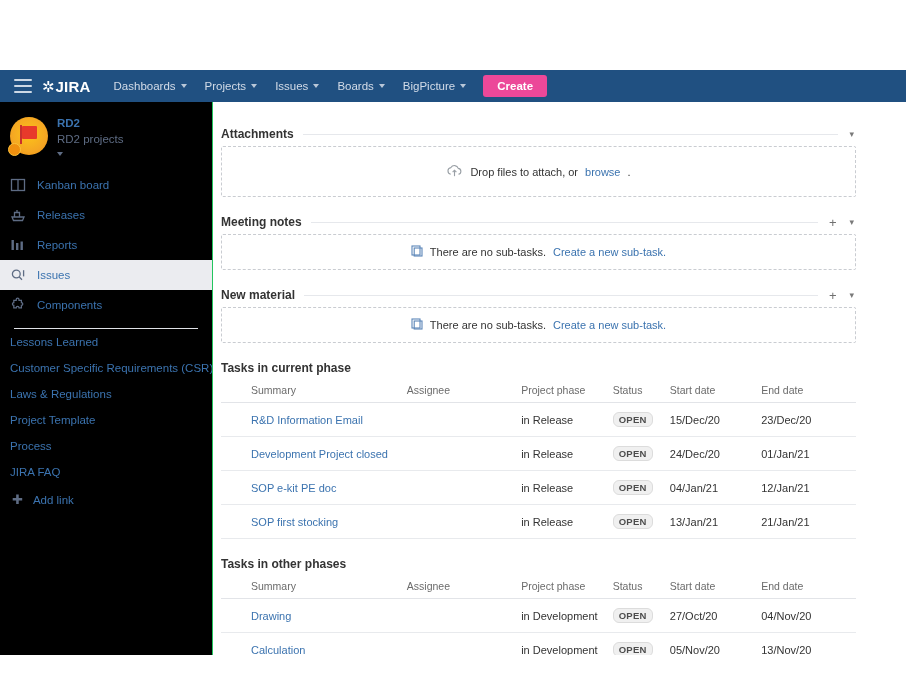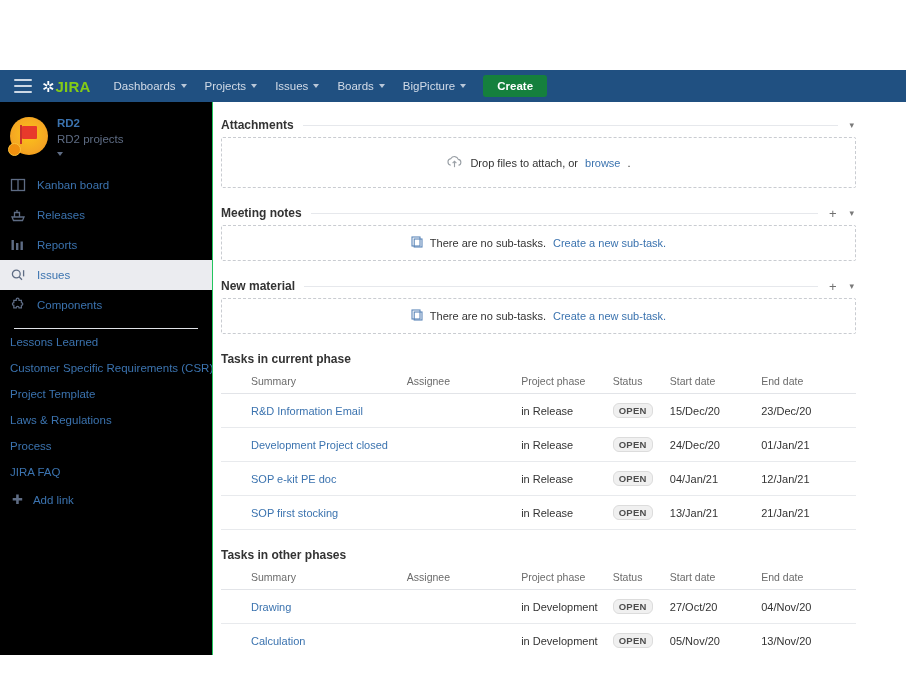--- a/index.html
+++ b/index.html
@@ -20,31 +20,31 @@
   .navbar {
     height: 32px; background: #205081;
     display: flex; align-items: center;
     padding: 0 8px;
   }
   .hamburger { width: 18px; height: 14px; margin: 0 10px 0 6px;
     display: flex; flex-direction: column; justify-content: space-between; cursor: pointer; }
   .hamburger i { display: block; height: 2px; background: #cdd8e5; border-radius: 1px; }
   .brand { display: flex; align-items: center; margin-right: 14px; cursor: pointer; }
   .brand-mark { font-size: 15px; color: #ffffff; line-height: 1; margin-right: 1px; }
-  .brand-text { font-size: 15px; font-weight: bold; color: #84cc16; letter-spacing: .2px; }
+  .brand-text { font-size: 15px; font-weight: bold; color: #ffffff; letter-spacing: .2px; }
   .nav-item {
     font-size: 11.5px; color: #d3dce8; padding: 6px 9px;
     display: flex; align-items: center; gap: 5px; cursor: pointer; white-space: nowrap;
   }
   .caret-down {
     width: 0; height: 0; border-left: 3.5px solid transparent;
     border-right: 3.5px solid transparent; border-top: 4px solid #b9c7d8;
   }
   .create-btn {
-    background: #15803d; color: #ffffff; font-size: 11.5px; font-weight: bold;
+    background: #ec4899; color: #ffffff; font-size: 11.5px; font-weight: bold;
     padding: 5px 14px; border-radius: 3px; margin-left: 8px; cursor: pointer;
   }
 
   
   .body-wrap { display: flex; height: 553px; }
 
   
   .sidebar {
     width: 213px; min-width: 213px; background: #000000;
     border-right: 1px solid #22c55e; padding-top: 6px; overflow: hidden;
@@ -94,21 +94,21 @@
     display: flex; align-items: center; gap: 10px; font-size: 11.5px;
     color: #3b73af; padding: 8px 10px 8px 12px; cursor: pointer;
   }
   .plus-small { font-size: 13px; color: #5e6c84; line-height: 1; }
 
   
   .main { flex: 1; padding: 10px 50px 0 8px; overflow: hidden; background: #fff; }
 
   .section-head {
     display: flex; align-items: center; gap: 9px;
-    padding-bottom: 5px; margin-top: 6px;
+    padding-bottom: 5px; margin-top: 15px;
   }
   .section-title {
     font-size: 12px; font-weight: bold; color: #333333; white-space: nowrap;
   }
   .head-rule { flex: 1; height: 1px; background: #e6e8ec; }
   .head-btn {
     color: #707070; font-size: 13px; line-height: 1; cursor: pointer;
     padding: 0 2px; user-select: none;
   }
   .head-btn.caret { font-size: 9px; color: #7a7a7a; }
@@ -261,22 +261,22 @@
           </span>
           <span>Components</span>
         </div>
       </div>
 
       <div class="divider"></div>
 
 
       <div class="shortcut-link">Lessons Learned</div>
       <div class="shortcut-link">Customer Specific Requirements (CSR)</div>
+      <div class="shortcut-link">Laws &amp; Regulations</div>
       <div class="shortcut-link">Project Template</div>
-      <div class="shortcut-link">Laws &amp; Regulations</div>
       <div class="shortcut-link">Process</div>
       <div class="shortcut-link">JIRA FAQ</div>
 
       <div class="add-link">
         <span class="plus-small">✚</span>
         <span>Add link</span>
       </div>
     </div>
 
     <div class="main">

